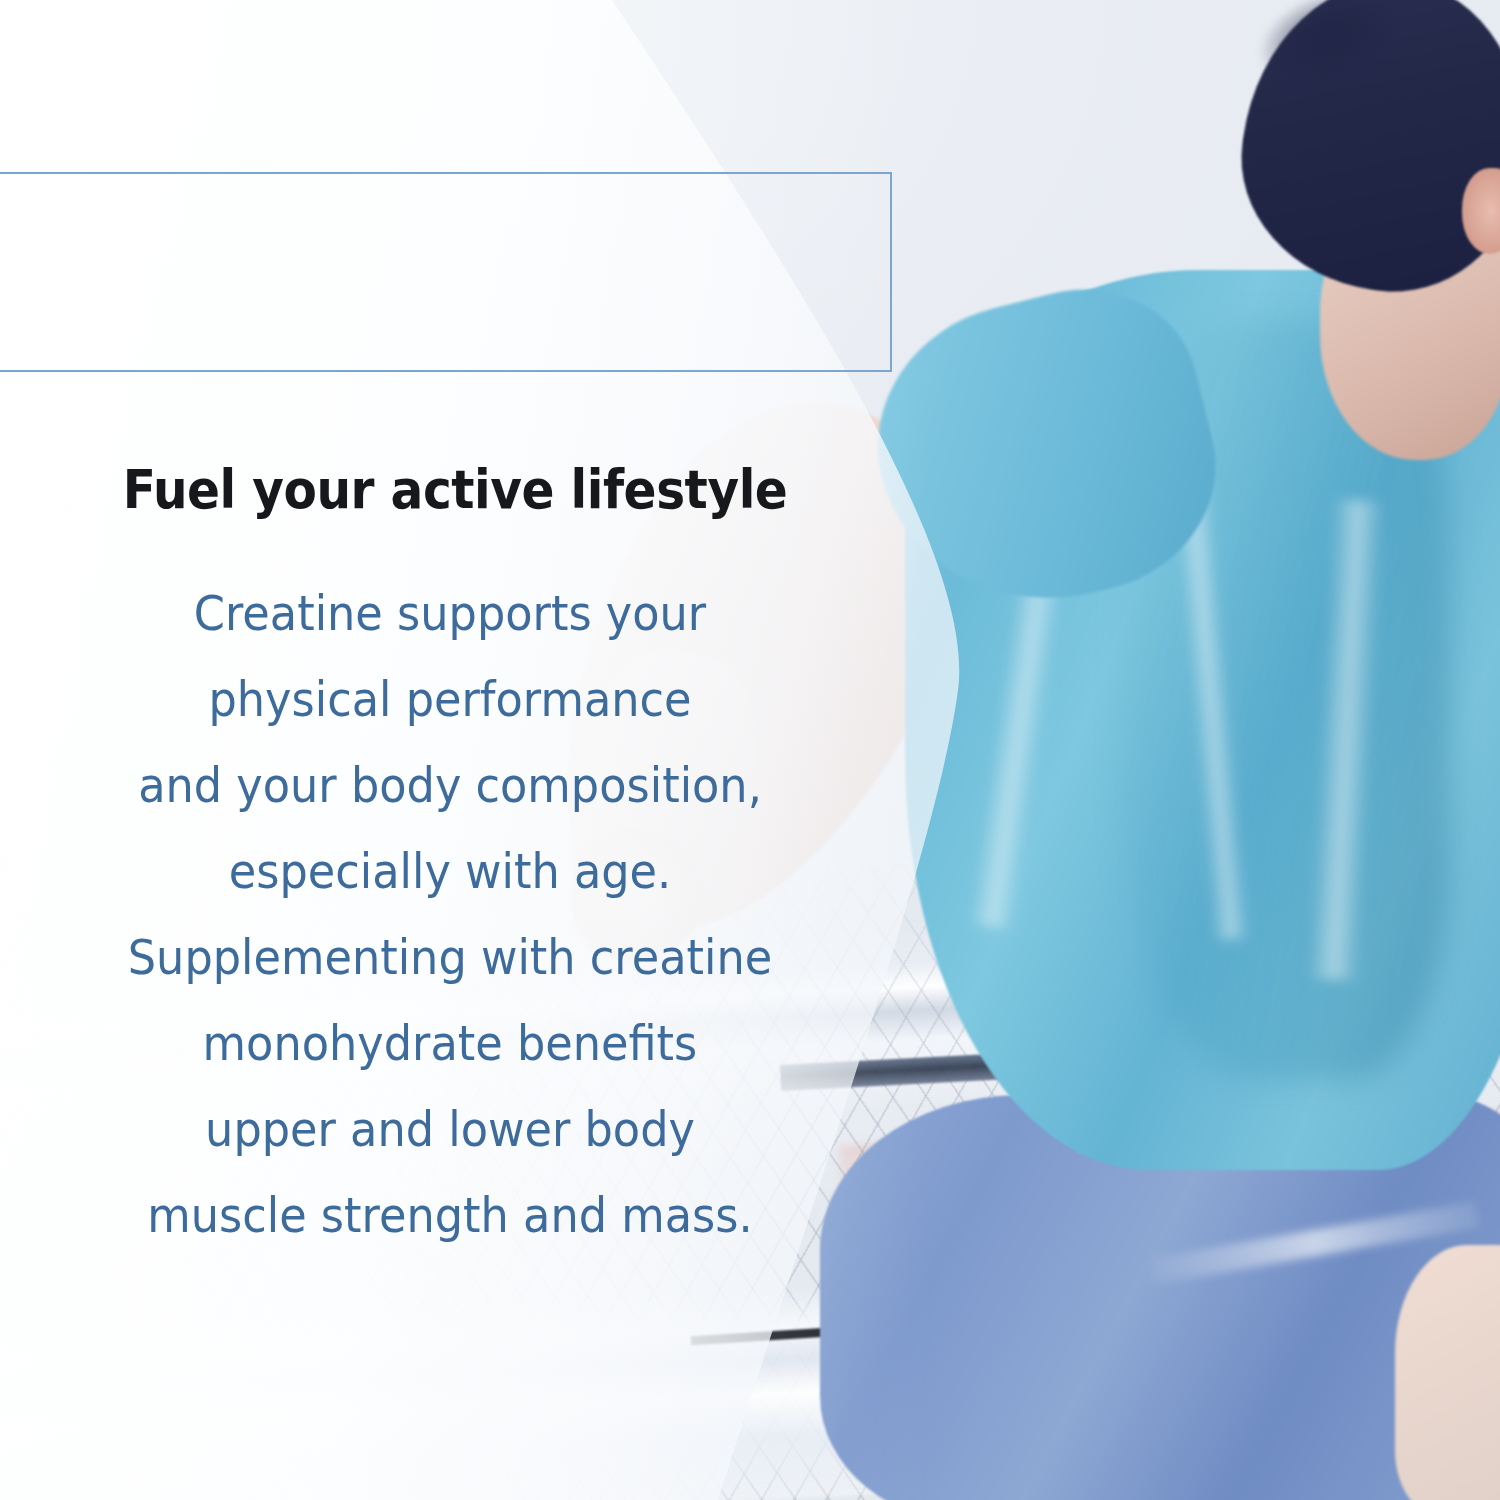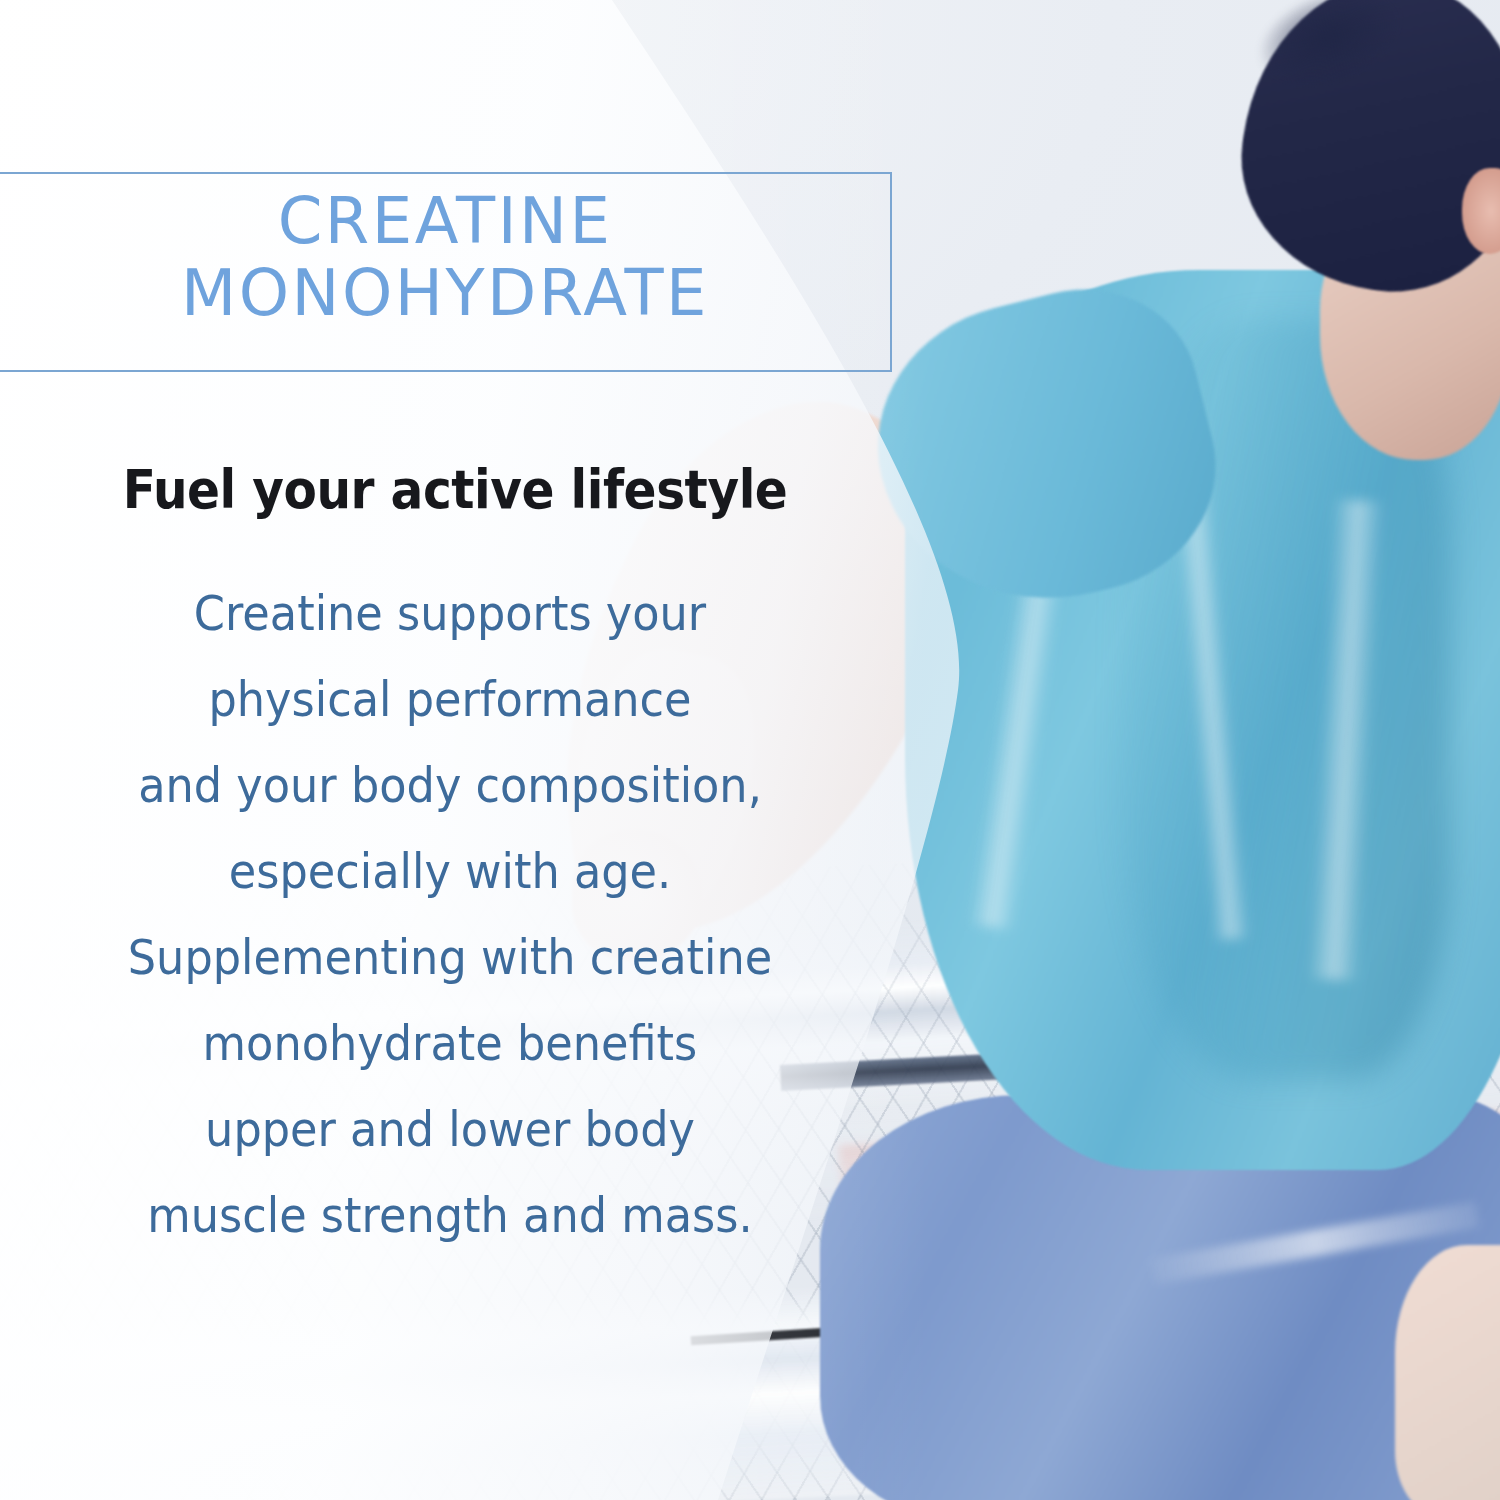--- a/index.html
+++ b/index.html
@@ -400,22 +400,20 @@
         </linearGradient>
       </defs>
       <path d="M0,0 L612,0 C812,300 975,560 958,690 C940,830 830,1150 718,1500 L0,1500 Z" fill="url(#panelGrad)"></path>
     </svg>
   </div>
 
   <div class="content">
 
     <div class="title-frame"></div>
 
-    <div class="title-text">CREATINE
-MONOHYDRATE</div>
 
     <div class="headline">Fuel your active lifestyle</div>
 
     <div class="body-copy">
       <span class="ln">Creatine supports your</span>
       <span class="ln">physical performance</span>
       <span class="ln">and your body composition,</span>
       <span class="ln">especially with age.</span>
       <span class="ln">Supplementing with creatine</span>
       <span class="ln">monohydrate benefits</span>

